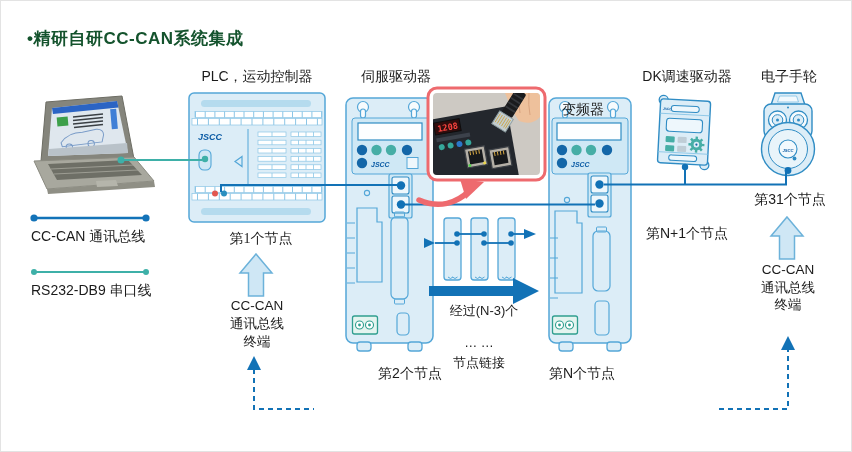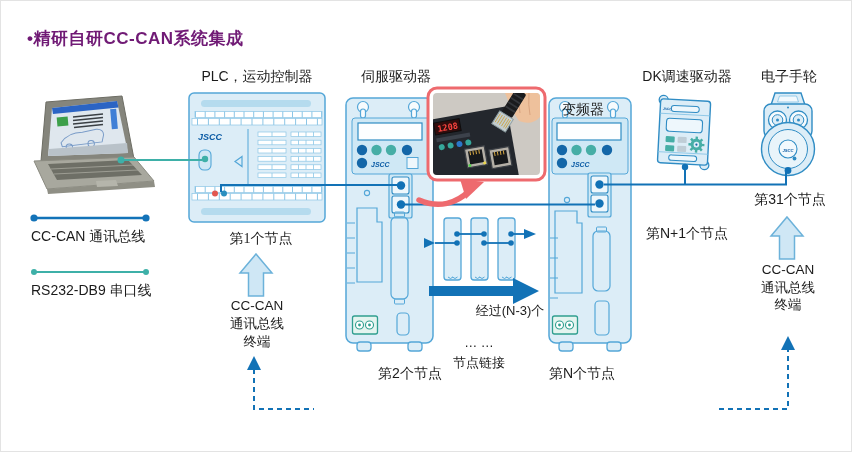--- a/index.html
+++ b/index.html
@@ -3,21 +3,21 @@
 <meta charset="utf-8">
 <style>
   html,body{margin:0;padding:0;background:#fff;}
   .canvas{
     position:relative;width:852px;height:452px;background:#ffffff;
     border:1px solid #e3e3e3;box-sizing:border-box;overflow:hidden;
     font-family:"Liberation Sans","DejaVu Sans",sans-serif;color:#1b1b1b;
   }
   .canvas svg{position:absolute;left:0;top:0;}
   .title{
-    position:absolute;left:26px;top:26px;font-size:17px;font-weight:bold;color:#701a75;
+    position:absolute;left:26px;top:26px;font-size:17px;font-weight:bold;color:#14532d;
     letter-spacing:.5px;white-space:nowrap;
   }
   .lbl{position:absolute;white-space:nowrap;font-size:14px;transform:translateX(-50%);}
   .lbl-left{position:absolute;white-space:nowrap;font-size:14px;}
   .term{
     position:absolute;transform:translateX(-50%);text-align:center;
     font-size:13.5px;line-height:18px;white-space:nowrap;
   }
   .small{font-size:13px;}
   .note{position:absolute;left:325px;top:402px;font-size:13px;white-space:nowrap;}
@@ -369,18 +369,18 @@
     <div>CC-CAN</div>
     <div>通讯总线</div>
     <div>终端</div>
   </div>
   <div class="term" style="left:787px;top:260px;line-height:17.5px;">
     <div>CC-CAN</div>
     <div>通讯总线</div>
     <div>终端</div>
   </div>
 
-  <div class="lbl small" style="left:509px;top:301px;text-align:right;">经过(N-3)个</div>
+  <div class="lbl small" style="left:483px;top:301px;text-align:right;">经过(N-3)个</div>
   <div class="lbl small" style="left:478px;top:321px;margin-top:32px;">节点链接</div>
   <div class="lbl small" style="left:478px;top:334px;">… …</div>
 
 
 </div>
 
 </body></html>

